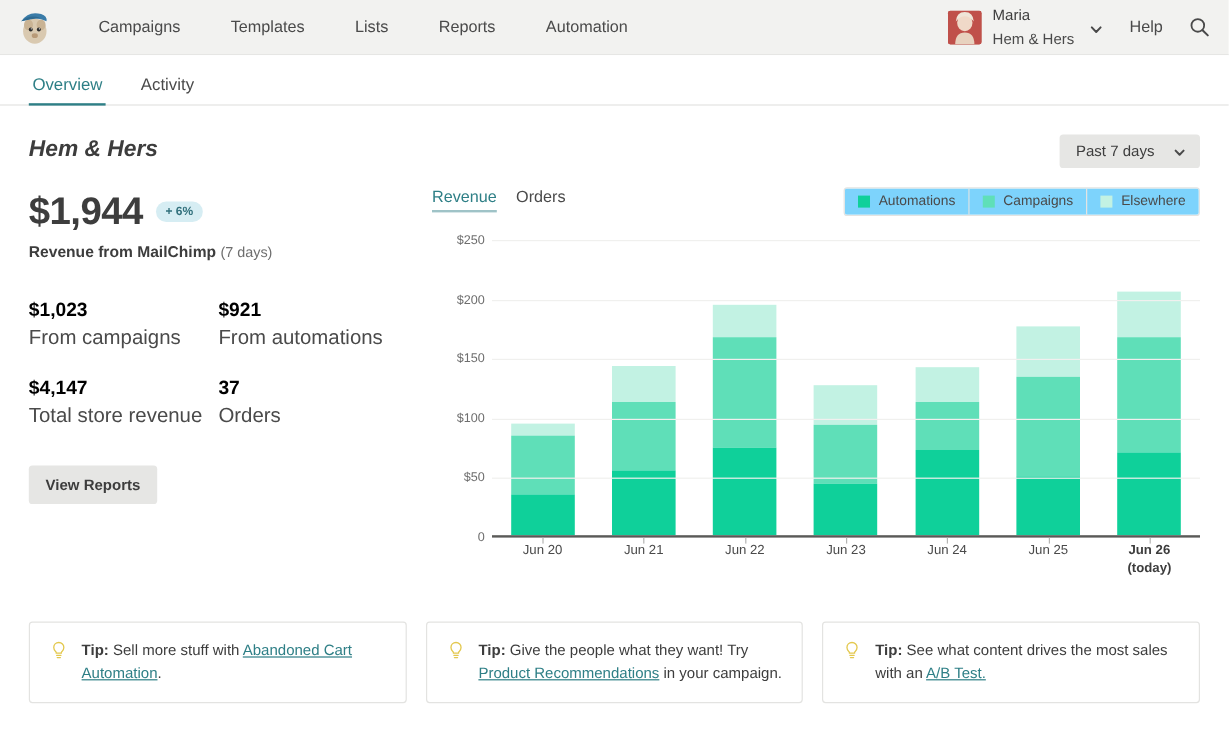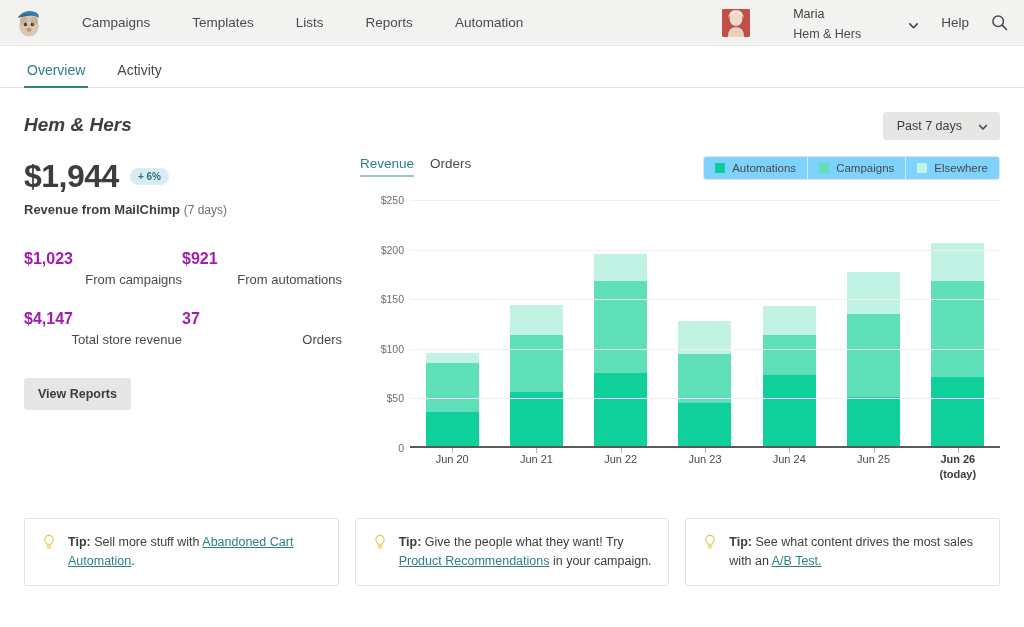--- a/index.html
+++ b/index.html
@@ -24,21 +24,21 @@
   .nav-links { display: flex; align-items: center; margin-left: 38px; }
   .nav-link {
     font-size: 13.5px;
     color: #4a4a4a;
     padding: 0 21px;
     cursor: pointer;
     white-space: nowrap;
   }
   .nav-link:first-child { padding-left: 0; }
   .nav-spacer { flex: 1 1 auto; }
-  .user-box { display: flex; align-items: center; gap: 34px; }
+  .user-box { display: flex; align-items: center; }
   .avatar {
     width: 28px; height: 28px;
     border-radius: 2px;
     overflow: hidden;
     flex: 0 0 28px;
     background: #b8443a;
   }
   .user-text { margin-left: 9px; line-height: 1.25; }
   .user-name { font-size: 12.5px; color: #3d3d3d; }
   .user-org { font-size: 12.5px; color: #4a4a4a; }
@@ -119,22 +119,22 @@
   .big-sub { font-size: 13px; margin-top: 7px; color: #3d3d3d; }
   .big-sub b { font-weight: bold; }
   .big-sub span { color: #6e6e6e; font-size: 12px; }
 
   .metric-grid {
     display: grid;
     grid-template-columns: 158px 1fr;
     row-gap: 23px;
     margin-top: 33px;
   }
-  .metric-val { font-size: 16px; font-weight: bold; color: #a21caf; }
-  .metric-lbl { font-size: 13px; color: #4a4a4a; margin-top: 4px; text-align: right; }
+  .metric-val { font-size: 16px; font-weight: bold; color: #000000; }
+  .metric-lbl { font-size: 17px; color: #4a4a4a; margin-top: 4px; }
 
   .view-reports {
     margin-top: 31px;
     display: inline-block;
     background: #e6e6e4;
     border: none;
     border-radius: 3px;
     font-size: 12.5px;
     font-weight: bold;
     color: #3d3d3d;

